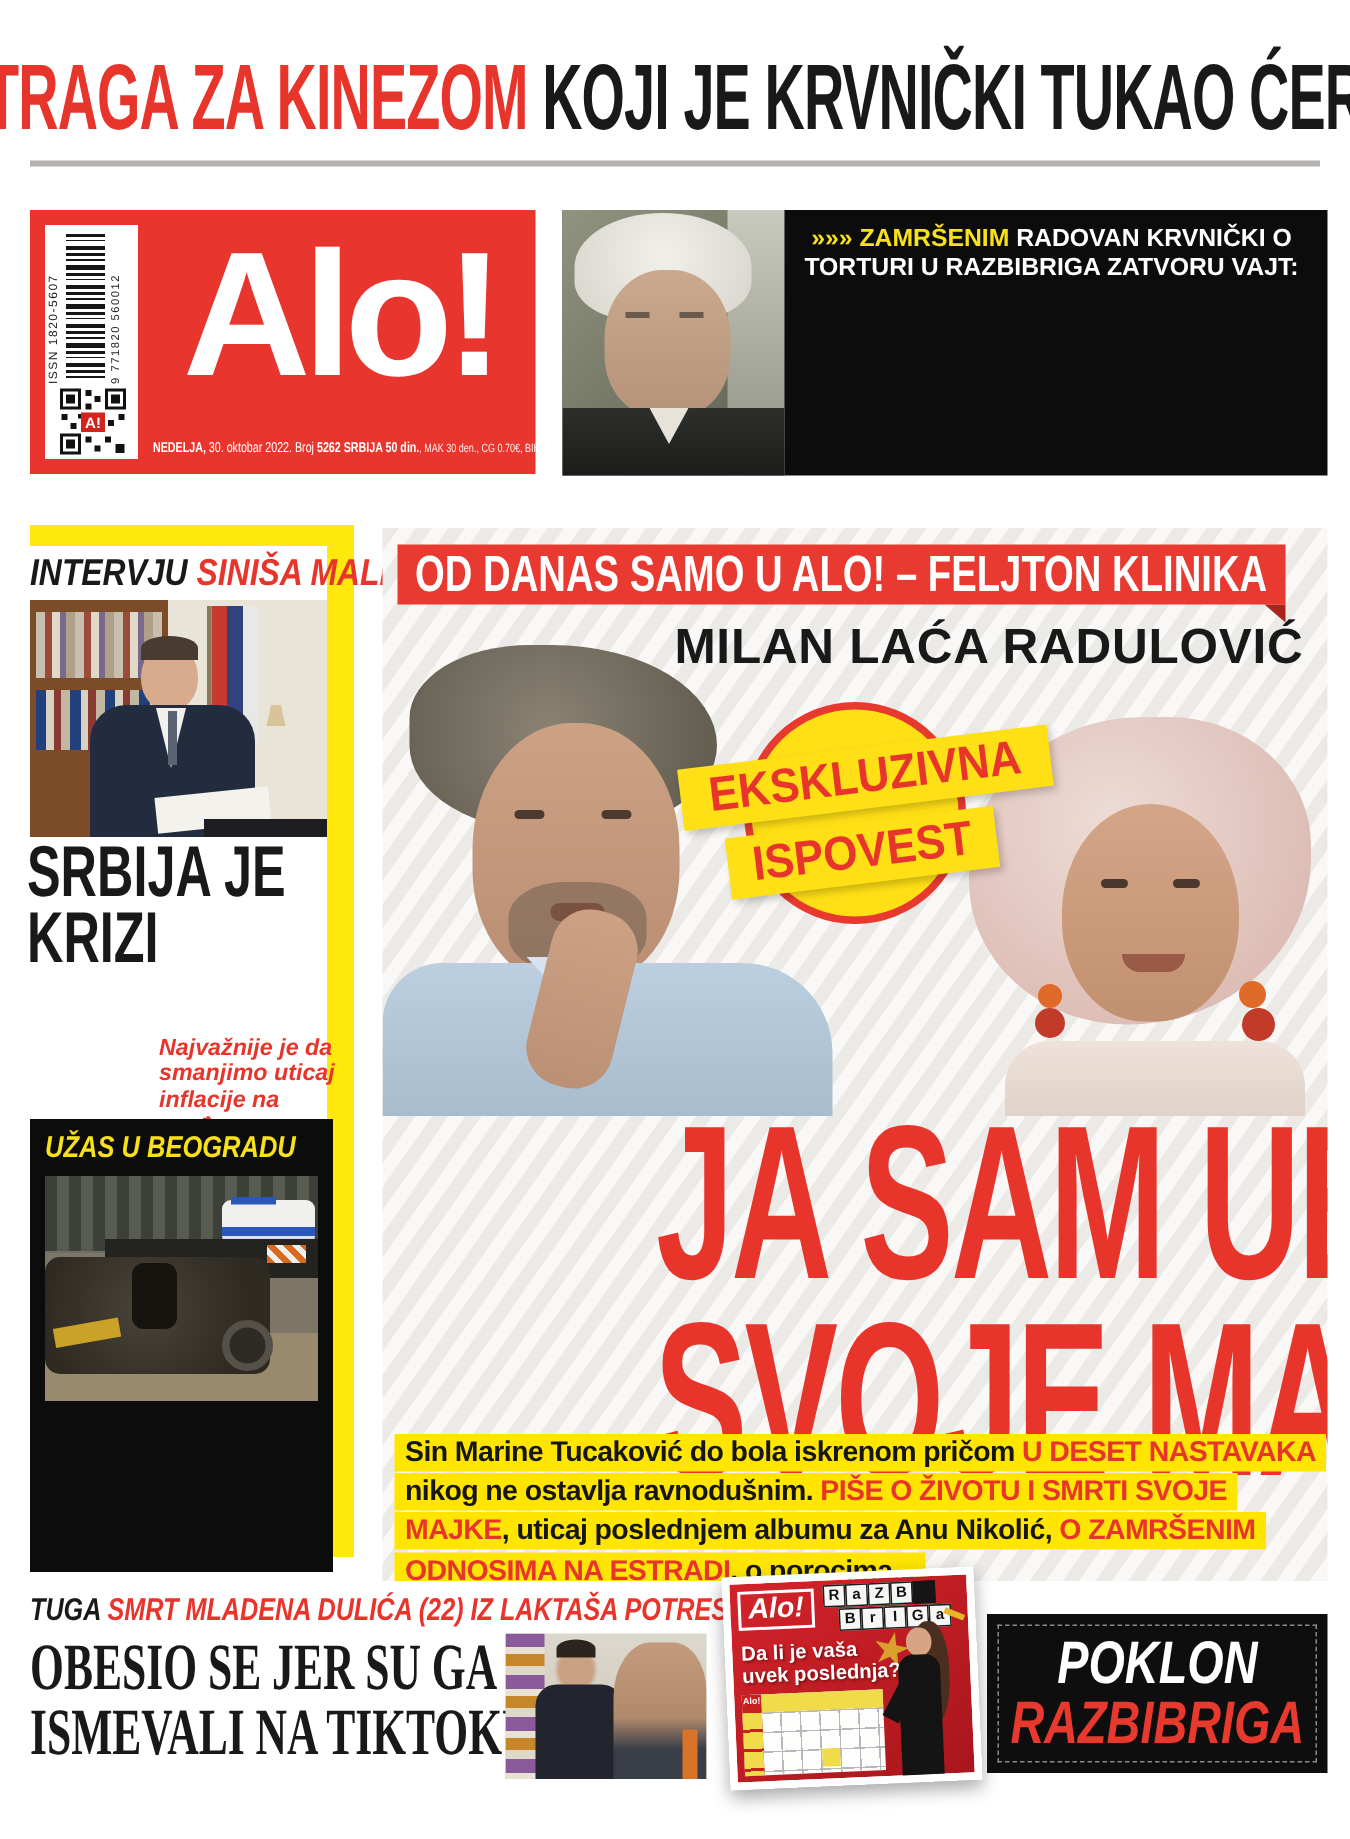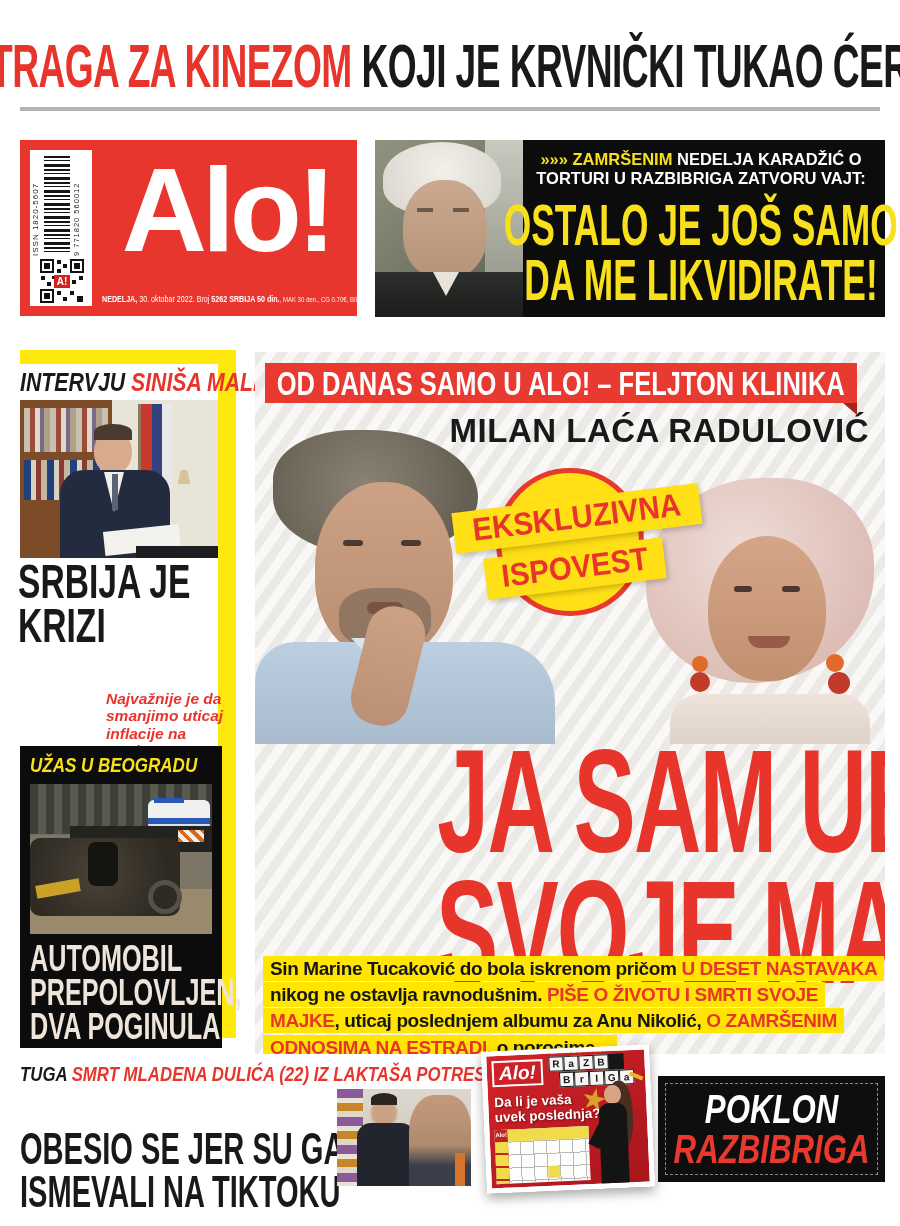--- a/index.html
+++ b/index.html
@@ -80,26 +80,22 @@
     <div class="abs" style="left:0;top:0;width:148px;height:177px;overflow:hidden;background:linear-gradient(135deg,#90947f,#5a5e4e);">
       <div class="abs" style="left:110px;top:0;width:38px;height:177px;background:linear-gradient(#c9cabf,#8d8f82);"></div>
       <div class="abs" style="left:8px;top:2px;width:118px;height:72px;border-radius:55% 55% 40% 40%;background:radial-gradient(circle at 50% 40%,#f2f0ea,#d6d4cb);"></div>
       <div class="abs" style="left:28px;top:40px;width:84px;height:98px;border-radius:46% 46% 42% 42%;background:linear-gradient(#cba98e,#b5937a);"></div>
       <div class="abs" style="left:42px;top:68px;width:16px;height:4px;background:#6b5a4b;"></div>
       <div class="abs" style="left:78px;top:68px;width:16px;height:4px;background:#6b5a4b;"></div>
       <div class="abs" style="left:0px;top:132px;width:148px;height:45px;background:linear-gradient(#2d2f2c,#1c1d1b);"></div>
       <div class="abs" style="left:58px;top:132px;width:26px;height:24px;background:#e7e3da;clip-path:polygon(0 0,100% 0,50% 100%);"></div>
     </div>
     <div class="abs" style="left:150px;right:8px;top:10px;text-align:center;font-weight:800;font-size:16.5px;line-height:1.15;">
-      <div><span class="yel">»»» </span><span class="yel">ZAMRŠENIM</span><span class="wht"> NEDELJA KARADŽIĆ O</span></div>
+      <div><span class="yel">»»» </span><span class="yel">ZAMRŠENIM</span><span class="wht"> RADOVAN KRVNIČKI O</span></div>
       <div class="wht">TORTURI U RAZBIBRIGA ZATVORU VAJT:</div>
-    </div>
-    <div class="abs" style="left:148px;right:6px;top:52px;bottom:4px;display:flex;flex-direction:column;align-items:center;justify-content:center;line-height:.95;">
-      <span class="cond c62 b900 yel" style="font-size:57px;">OSTALO JE JOŠ SAMO</span>
-      <span class="cond c62 b900 yel" style="font-size:57px;">DA ME LIKVIDIRATE!</span>
     </div>
   </div>
 
   <div class="abs" style="left:20px;top:350px;width:216px;height:14px;background:#ffe80c;"></div>
   <div class="abs" style="left:218px;top:350px;width:18px;height:688px;background:#ffe80c;"></div>
 
   <div class="abs" style="left:20px;top:368px;">
     <span class="cond c85 ol ital b900" style="font-size:25px;">
       <span class="blk">INTERVJU </span><span class="red">SINIŠA MALI</span>
     </span>
@@ -133,25 +129,20 @@
       <div class="abs" style="left:118px;top:16px;width:62px;height:30px;border-radius:6px;background:linear-gradient(#f0f0ee 60%,#c8d4e2);"></div>
       <div class="abs" style="left:124px;top:14px;width:30px;height:5px;background:#2a58b8;"></div>
       <div class="abs" style="left:118px;top:34px;width:62px;height:6px;background:#2a58b8;"></div>
       <div class="abs" style="left:40px;top:42px;width:142px;height:26px;background:#23241f;"></div>
       <div class="abs" style="left:148px;top:46px;width:26px;height:12px;background:repeating-linear-gradient(45deg,#d86a20 0 4px,#f0f0ea 4px 8px);"></div>
       <div class="abs" style="left:0px;top:54px;width:150px;height:78px;background:radial-gradient(circle at 45% 45%,#4a4338,#2e2a22 75%);border-radius:10px;"></div>
       <div class="abs" style="left:58px;top:58px;width:30px;height:44px;border-radius:8px;background:#15140f;"></div>
       <div class="abs" style="left:6px;top:98px;width:44px;height:13px;background:#c9a227;transform:rotate(-10deg);"></div>
       <div class="abs" style="left:118px;top:96px;width:34px;height:34px;border-radius:50%;background:#2e2b27;border:5px solid #555149;"></div>
     </div>
-    <div class="abs" style="left:10px;top:196px;line-height:.95;">
-      <div><span class="cond c70 ol b900" style="font-size:36px;color:#eee4da;">AUTOMOBIL</span></div>
-      <div><span class="cond c70 ol b900" style="font-size:36px;color:#eee4da;">PREPOLOVLJEN,</span></div>
-      <div><span class="cond c70 ol b900" style="font-size:36px;color:#eee4da;">DVA POGINULA</span></div>
-    </div>
   </div>
 
   <div class="abs stripes" style="left:255px;top:352px;width:630px;height:702px;overflow:hidden;">
 
     <div class="abs" style="left:10px;top:11px;width:592px;height:40px;background:#e83a30;display:flex;align-items:center;justify-content:center;">
       <span class="cond c75 b900 wht" style="font-size:34px;">OD DANAS SAMO U ALO! – FELJTON KLINIKA</span>
     </div>
     <div class="abs" style="left:588px;top:51px;width:0;height:0;border-top:12px solid #a8241c;border-left:14px solid transparent;"></div>
 
     <div class="abs" style="right:16px;top:60px;">
@@ -201,21 +192,21 @@
         <span>Sin Marine Tucaković do bola iskrenom pričom </span><span class="red">U DESET NASTAVAKA</span><span> nikog ne ostavlja ravnodušnim. </span><span class="red">PIŠE O ŽIVOTU I SMRTI SVOJE MAJKE</span><span>, uticaj poslednjem albumu za Anu Nikolić, </span><span class="red">O ZAMRŠENIM ODNOSIMA NA ESTRADI</span><span>, o porocima...</span>
       </span>
     </div>
   </div>
 
   <div class="abs" style="left:20px;top:1062px;">
     <span class="cond c80 ol ital" style="font-size:21px;font-weight:800;">
       <span class="blk b900">TUGA </span><span class="red">SMRT MLADENA DULIĆA (22) IZ LAKTAŠA POTRESLA REGION</span>
     </span>
   </div>
-  <div class="abs" style="left:20px;top:1127px;line-height:.98;">
+  <div class="abs" style="left:20px;top:1090px;line-height:.98;font-family:Liberation Serif, serif;">
     <div><span class="cond c66 ol b900 blk" style="font-size:44px;">OBESIO SE JER SU GA</span></div>
     <div><span class="cond c66 ol b900 blk" style="font-size:44px;">ISMEVALI NA TIKTOKU</span></div>
   </div>
   <div class="abs" style="left:337px;top:1089px;width:134px;height:97px;overflow:hidden;background:linear-gradient(#ddd8ce,#c9c2b4);">
     <div class="abs" style="left:0;top:0;width:26px;height:97px;background:repeating-linear-gradient(to bottom,#8a5a9a 0 9px,#e8e2d2 9px 14px,#c8862a 14px 22px,#ded8c8 22px 28px);"></div>
     <div class="abs" style="left:34px;top:10px;width:26px;height:28px;border-radius:48%;background:#caa183;filter:blur(1px);"></div>
     <div class="abs" style="left:34px;top:4px;width:26px;height:12px;border-radius:50% 50% 0 0;background:#2c241e;"></div>
     <div class="abs" style="left:20px;top:34px;width:58px;height:63px;border-radius:14px 14px 0 0;background:#23252e;"></div>
     <div class="abs" style="left:72px;top:6px;width:62px;height:91px;border-radius:40% 36% 0 0;background:linear-gradient(#c59a7c,#b08a6c 55%,#3a3e48 78%);"></div>
     <div class="abs" style="left:118px;top:64px;width:10px;height:33px;background:#d8742a;"></div>

